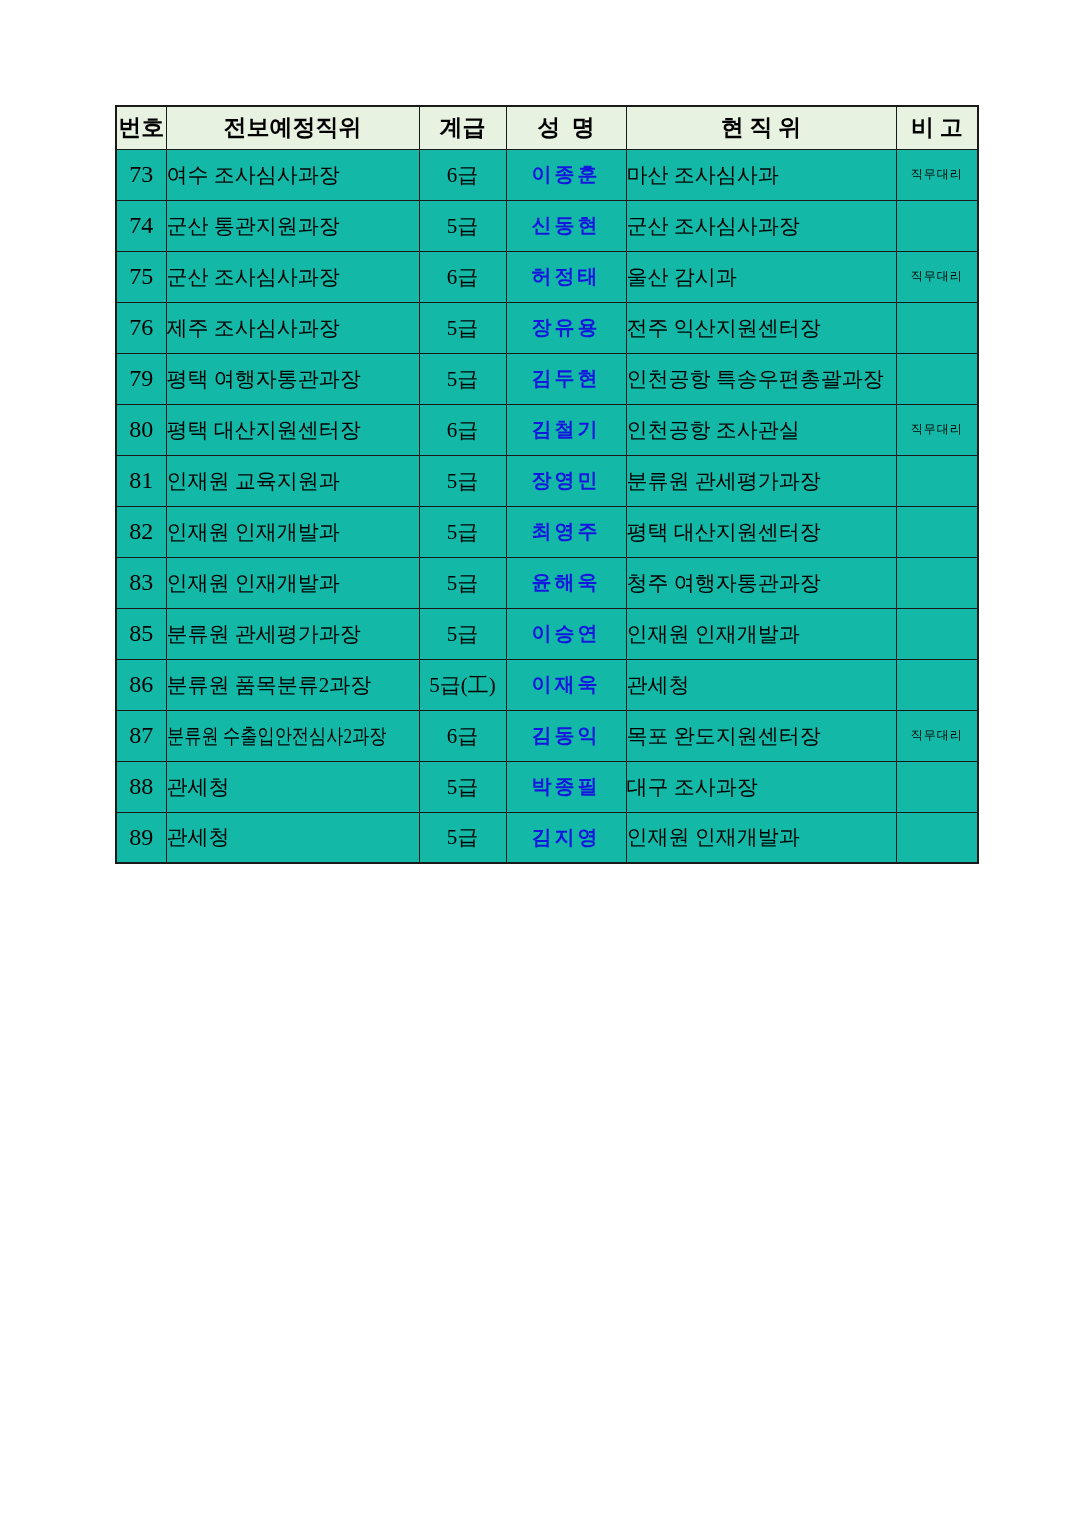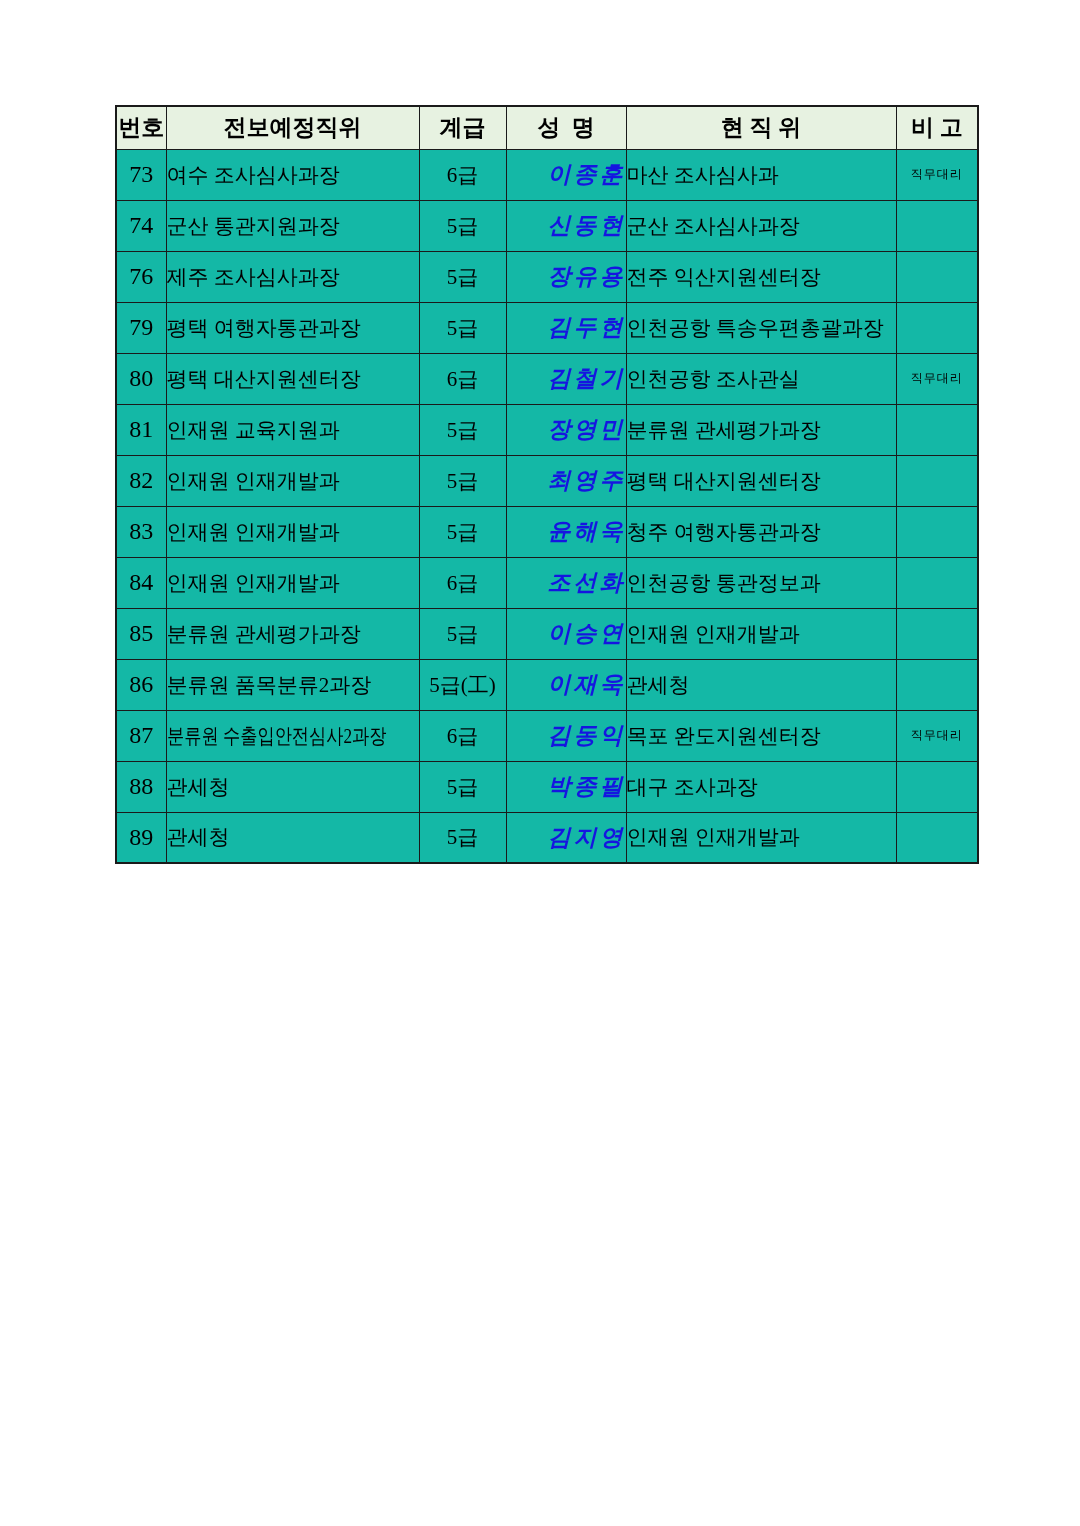--- a/index.html
+++ b/index.html
@@ -63,26 +63,25 @@
     white-space: nowrap;
   }
   td.col-planned_position span.condensed {
     transform: scaleX(0.82);
     transform-origin: 0 50%;
   }
   td.col-rank {
     text-align: center;
   }
   td.col-name {
-    text-align: right;
+    text-align: center;
     font-weight: bold;
-    font-size: 23px;
+    font-size: 20px;
     letter-spacing: 3px;
     color: var(--name-color, #1515e0);
-    font-style: italic;
   }
   td.col-current_position {
     text-align: left;
     padding-left: 5px;
   }
   td.col-note {
     text-align: center;
     font-size: 12px;
     letter-spacing: 1px;
   }
@@ -121,20 +120,28 @@
         </tr>
         <tr>
           <td class="col-no">74</td>
           <td class="col-planned_position"><span>군산 통관지원과장</span></td>
           <td class="col-rank">5급</td>
           <td class="col-name">신동현</td>
           <td class="col-current_position">군산 조사심사과장</td>
           <td class="col-note"></td>
         </tr>
         <tr>
+          <td class="col-no">75</td>
+          <td class="col-planned_position"><span>군산 조사심사과장</span></td>
+          <td class="col-rank">6급</td>
+          <td class="col-name">허정태</td>
+          <td class="col-current_position">울산 감시과</td>
+          <td class="col-note">직무대리</td>
+        </tr>
+        <tr>
           <td class="col-no">76</td>
           <td class="col-planned_position"><span>제주 조사심사과장</span></td>
           <td class="col-rank">5급</td>
           <td class="col-name">장유용</td>
           <td class="col-current_position">전주 익산지원센터장</td>
           <td class="col-note"></td>
         </tr>
         <tr>
           <td class="col-no">79</td>
           <td class="col-planned_position"><span>평택 여행자통관과장</span></td>
@@ -166,28 +173,20 @@
           <td class="col-name">최영주</td>
           <td class="col-current_position">평택 대산지원센터장</td>
           <td class="col-note"></td>
         </tr>
         <tr>
           <td class="col-no">83</td>
           <td class="col-planned_position"><span>인재원 인재개발과</span></td>
           <td class="col-rank">5급</td>
           <td class="col-name">윤해욱</td>
           <td class="col-current_position">청주 여행자통관과장</td>
-          <td class="col-note"></td>
-        </tr>
-        <tr>
-          <td class="col-no">84</td>
-          <td class="col-planned_position"><span>인재원 인재개발과</span></td>
-          <td class="col-rank">6급</td>
-          <td class="col-name">조선화</td>
-          <td class="col-current_position">인천공항 통관정보과</td>
           <td class="col-note"></td>
         </tr>
         <tr>
           <td class="col-no">85</td>
           <td class="col-planned_position"><span>분류원 관세평가과장</span></td>
           <td class="col-rank">5급</td>
           <td class="col-name">이승연</td>
           <td class="col-current_position">인재원 인재개발과</td>
           <td class="col-note"></td>
         </tr>

